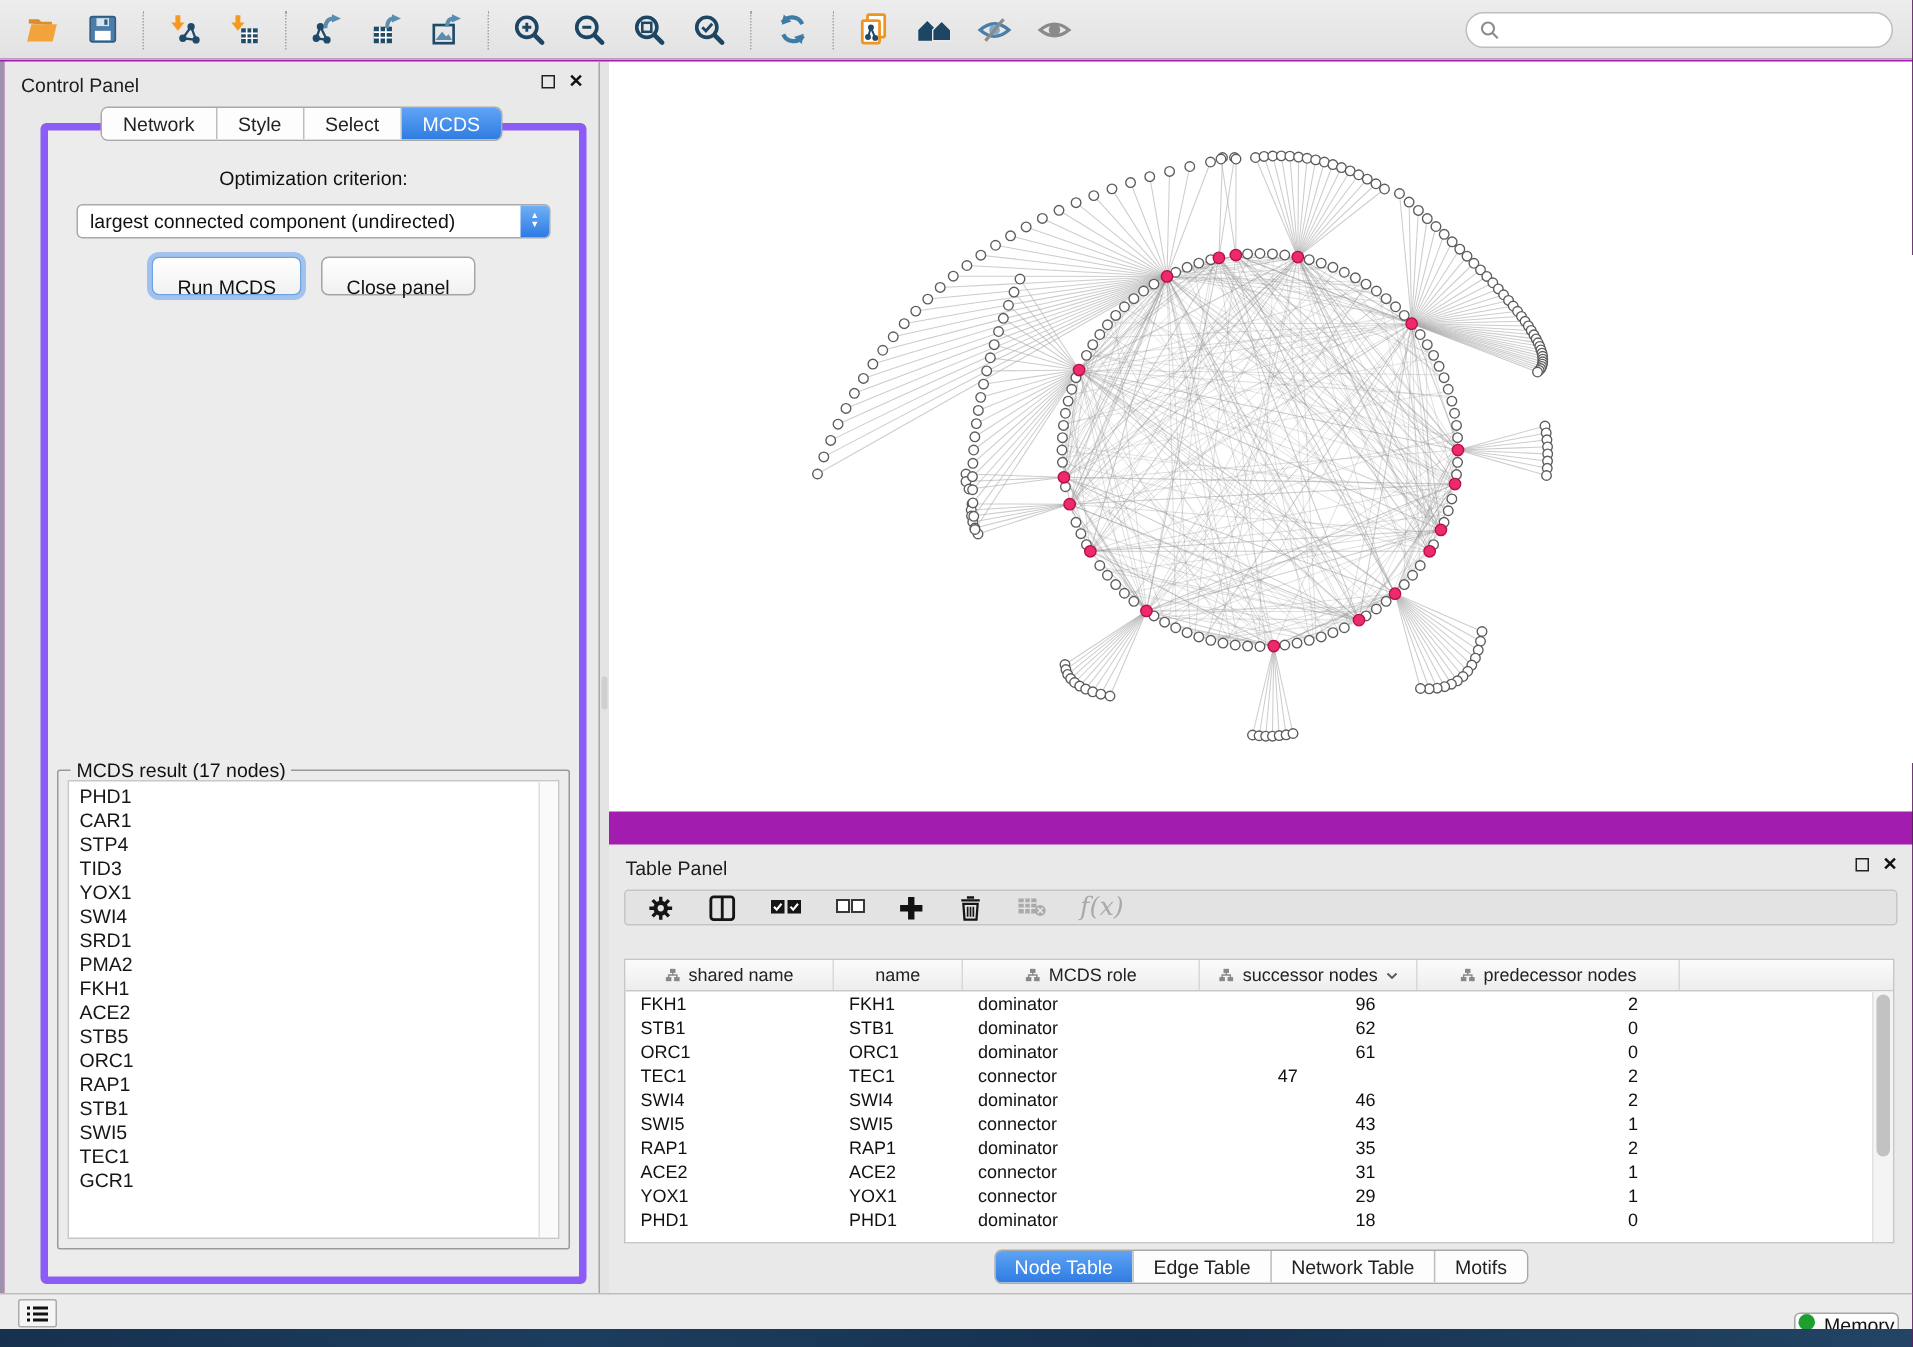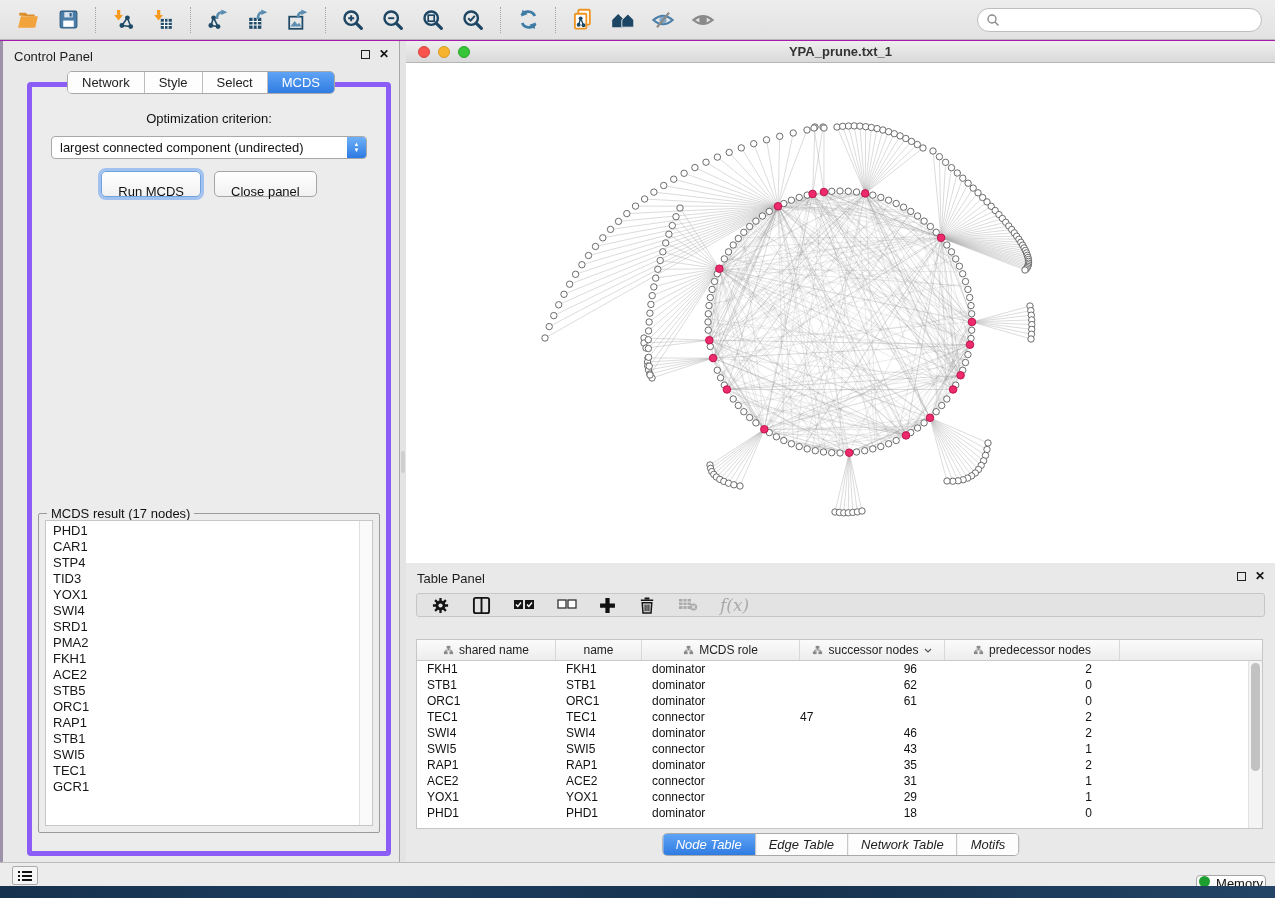--- a/index.html
+++ b/index.html
@@ -97,21 +97,21 @@
   .nt-hcell { display:flex; align-items:center; justify-content:center; gap:5px;
               border-right:1px solid #d8d8d8; font-size:12px; color:#222; }
   .nt-rows { position:absolute; left:0; right:14px; top:21px; bottom:0; }
   .nt-row { display:flex; height:16px; align-items:center; }
   .nt-cell { font-size:12px; color:#111; white-space:nowrap; }
   .table-scroll { position:absolute; right:0; top:21px; bottom:0; width:14px; background:#f4f4f4;
                   border-left:1px solid #e2e2e2; }
   .table-thumb { position:absolute; left:2px; top:2px; width:9px; height:108px; background:#c2c2c2; border-radius:5px; }
 
   .bottom-tabs { position:absolute; left:50%; transform:translateX(-50%); top:270px; display:flex;
-                 border:1px solid #a9a9a9; border-radius:5px; overflow:hidden; background:#fff;font-style:italic; }
+                 border:1px solid #a9a9a9; border-radius:5px; overflow:hidden; background:#fff; }
   .bottom-tab { padding:3px 13px; font-size:13px; color:#222; background:#fdfdfd; border-left:1px solid #bdbdbd; }
   .bottom-tab:first-child { border-left:none; }
   .bottom-tab.active { background:linear-gradient(#5ea3f5,#2f7ce2); color:#fff; }
 
   
   .statusbar { position:absolute; left:0; top:862px; width:1275px; height:24px; background:#ececec;
                border-top:1px solid #bdbdbd; }
   .list-btn { position:absolute; left:12px; top:3px; width:26px; height:19px; background:#f5f5f5;
               border:1px solid #ababab; border-radius:2px; display:flex; align-items:center; justify-content:center; }
   .memory-btn { position:absolute; right:9px; top:12px; height:21px; background:linear-gradient(#fff,#f0f0f0);
@@ -315,28 +315,20 @@
         </div>
       </div>
     </div>
   </div>
 
   <div class="v-splitter">
       <div class="grip"></div>
     </div>
 
   <div class="network-window">
-    <div class="net-titlebar">
-      <div class="traffic">
-        <span class="light red"></span>
-        <span class="light yellow"></span>
-        <span class="light green"></span>
-      </div>
-      <div class="net-title">YPA_prune.txt_1</div>
-    </div>
     <div class="net-canvas">
       <svg id="netsvg" width="869" height="500" viewBox="0 0 869 500">
           <line x1="372.0" y1="143.3" x2="327.8" y2="181.3" stroke="#8f8f8f" stroke-width="0.6" opacity="0.32"></line>
           <line x1="372.0" y1="143.3" x2="308.9" y2="300.8" stroke="#8f8f8f" stroke-width="0.6" opacity="0.32"></line>
           <line x1="372.0" y1="143.3" x2="513.2" y2="154.2" stroke="#8f8f8f" stroke-width="0.6" opacity="0.32"></line>
           <line x1="372.0" y1="143.3" x2="370.2" y2="144.3" stroke="#8f8f8f" stroke-width="0.6" opacity="0.32"></line>
           <line x1="372.0" y1="143.3" x2="494.1" y2="375.7" stroke="#8f8f8f" stroke-width="0.6" opacity="0.32"></line>
           <line x1="372.0" y1="143.3" x2="303.8" y2="237.2" stroke="#8f8f8f" stroke-width="0.6" opacity="0.32"></line>
           <line x1="372.0" y1="143.3" x2="414.8" y2="388.6" stroke="#8f8f8f" stroke-width="0.6" opacity="0.32"></line>
           <line x1="372.0" y1="143.3" x2="340.5" y2="166.5" stroke="#8f8f8f" stroke-width="0.6" opacity="0.32"></line>
@@ -1209,21 +1201,21 @@
             <div class="nt-cell" style="width: 139px; padding-left: 10px;">ORC1</div>
             <div class="nt-cell" style="width: 86px; padding-left: 10px;">ORC1</div>
             <div class="nt-cell" style="width: 158px; padding-left: 10px;">dominator</div>
             <div class="nt-cell" style="width: 145px; text-align: right; padding-right: 28px;">61</div>
             <div class="nt-cell" style="width: 175px; text-align: right; padding-right: 28px;">0</div>
           </div>
           <div class="nt-row">
             <div class="nt-cell" style="width: 139px; padding-left: 10px;">TEC1</div>
             <div class="nt-cell" style="width: 86px; padding-left: 10px;">TEC1</div>
             <div class="nt-cell" style="width: 158px; padding-left: 10px;">connector</div>
-            <div class="nt-cell" style="width: 145px; text-align: left; padding-right: 28px;">47</div>
+            <div class="nt-cell" style="width: 145px; text-align: center; padding-right: 28px;">47</div>
             <div class="nt-cell" style="width: 175px; text-align: right; padding-right: 28px;">2</div>
           </div>
           <div class="nt-row">
             <div class="nt-cell" style="width: 139px; padding-left: 10px;">SWI4</div>
             <div class="nt-cell" style="width: 86px; padding-left: 10px;">SWI4</div>
             <div class="nt-cell" style="width: 158px; padding-left: 10px;">dominator</div>
             <div class="nt-cell" style="width: 145px; text-align: right; padding-right: 28px;">46</div>
             <div class="nt-cell" style="width: 175px; text-align: right; padding-right: 28px;">2</div>
           </div>
           <div class="nt-row">

